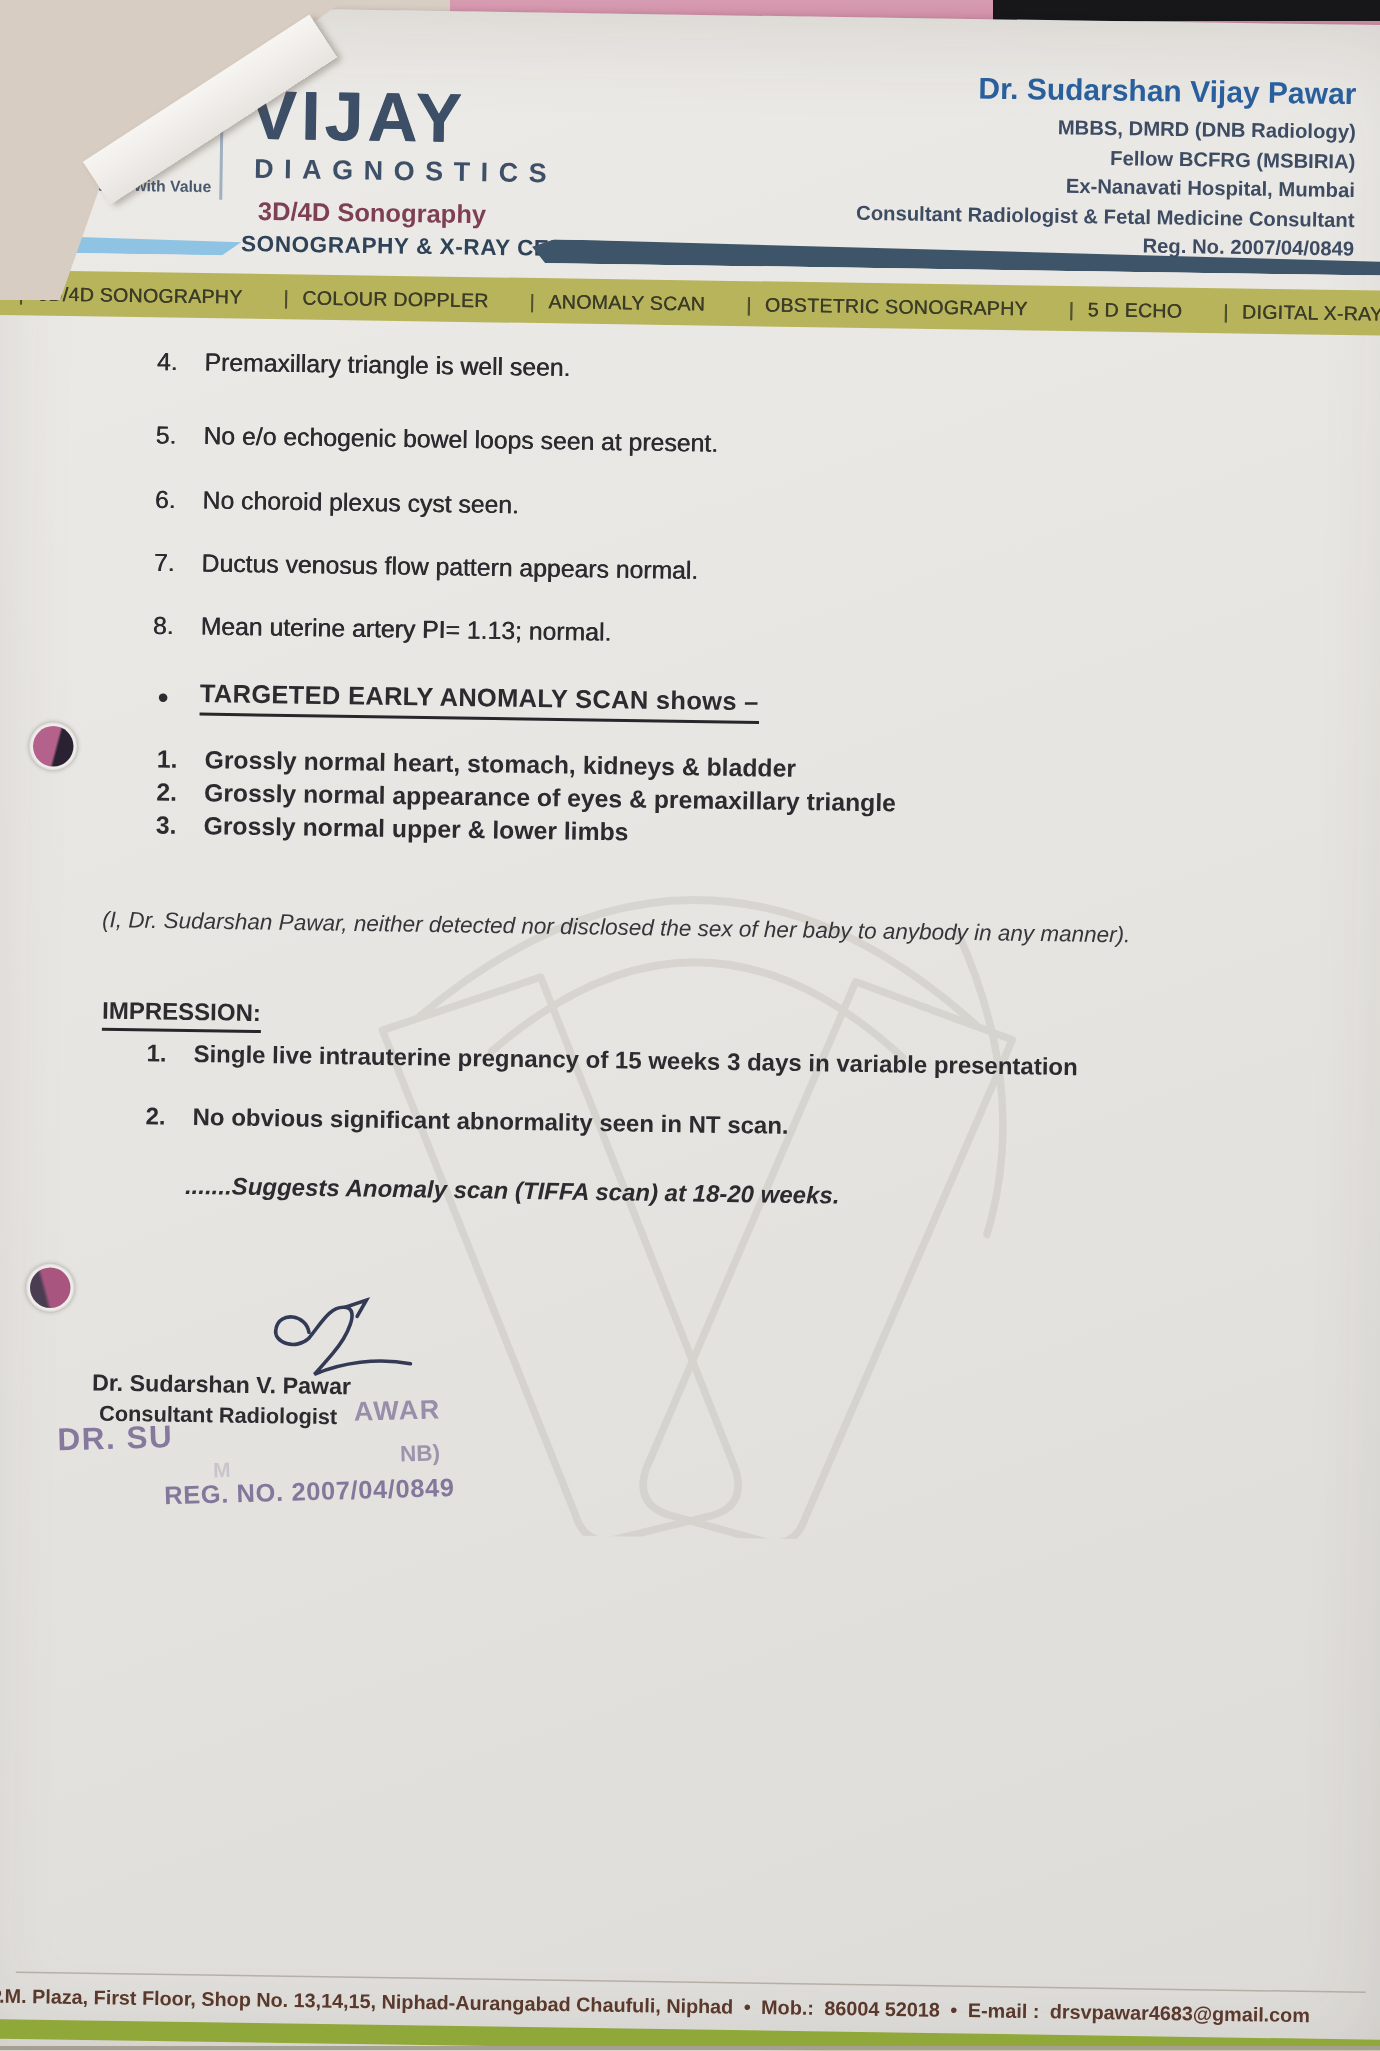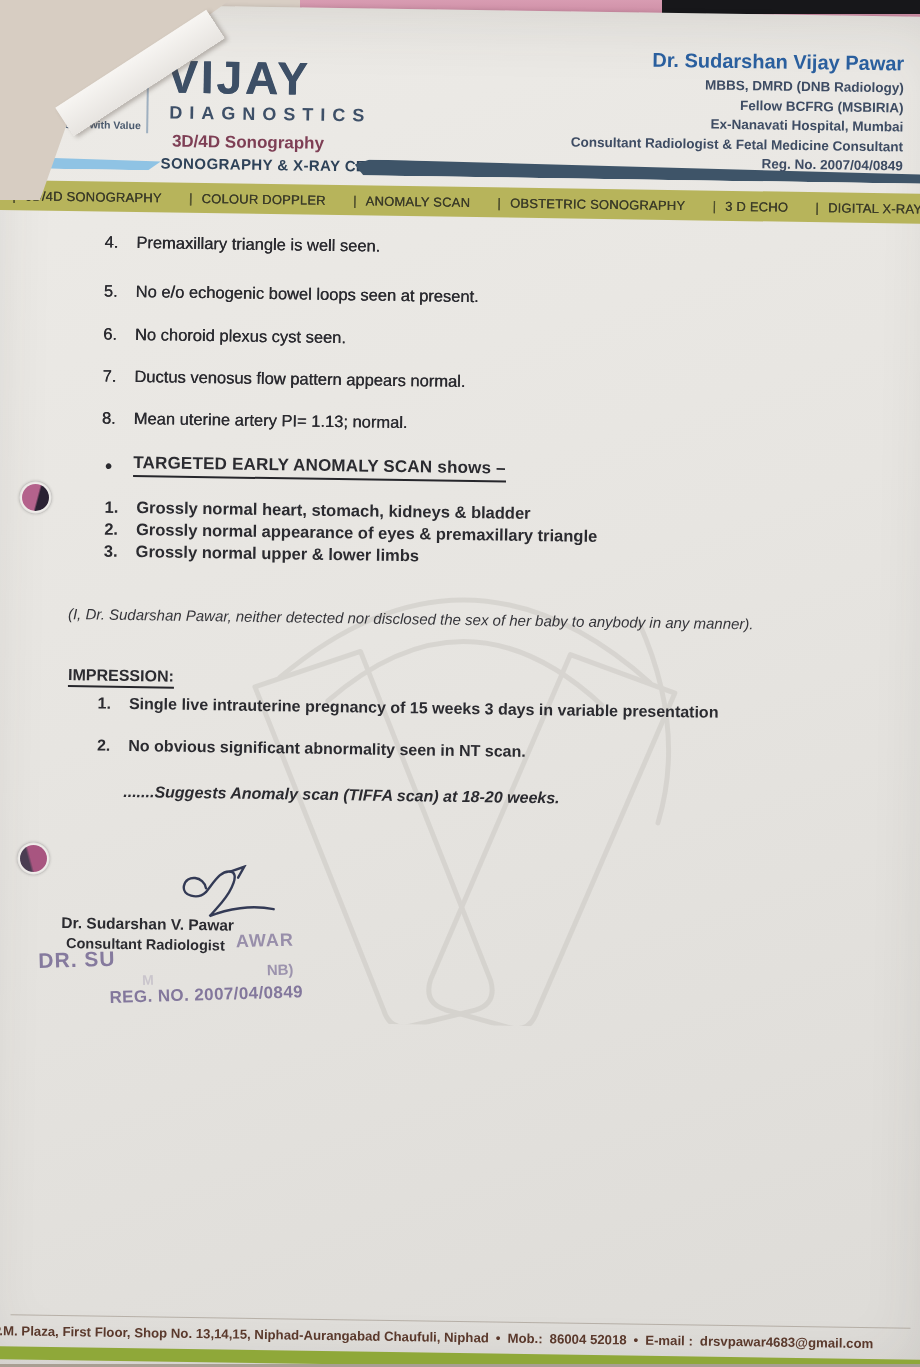--- a/index.html
+++ b/index.html
@@ -137,21 +137,21 @@
       <span class="doc-cred">Ex-Nanavati Hospital, Mumbai</span>
       <span class="doc-cred">Consultant Radiologist &amp; Fetal Medicine Consultant</span>
       <span class="doc-cred">Reg. No. 2007/04/0849</span>
     </div>
 
     <div class="services">
       <span class="svc-group"><span class="sep">|</span><span>3D/4D SONOGRAPHY</span></span>
       <span class="svc-group"><span class="sep">|</span><span>COLOUR DOPPLER</span></span>
       <span class="svc-group"><span class="sep">|</span><span>ANOMALY SCAN</span></span>
       <span class="svc-group"><span class="sep">|</span><span>OBSTETRIC SONOGRAPHY</span></span>
-      <span class="svc-group"><span class="sep">|</span><span>3 D ECHO</span></span>
+      <span class="svc-group"><span class="sep">|</span><span>5 D ECHO</span></span>
       <span class="svc-group"><span class="sep">|</span><span>DIGITAL X-RAY</span></span>
     </div>
 
     <svg class="watermark" viewBox="0 0 450 460">
       <g fill="none" stroke="#c9c6c1" stroke-width="5" stroke-linejoin="round" stroke-linecap="round">
         <path d="M40,115 Q225,-45 410,115"></path>
         <path d="M88,138 Q225,15 362,138"></path>
         <path d="M398,55 Q447,160 420,255"></path>
         <path d="M15,125 L120,88 L255,415 Q262,438 240,445 L175,462 Q155,467 148,445 Z"></path>
         <path d="M435,125 L330,88 L195,415 Q188,438 210,445 L275,462 Q295,467 302,445 Z"></path>

